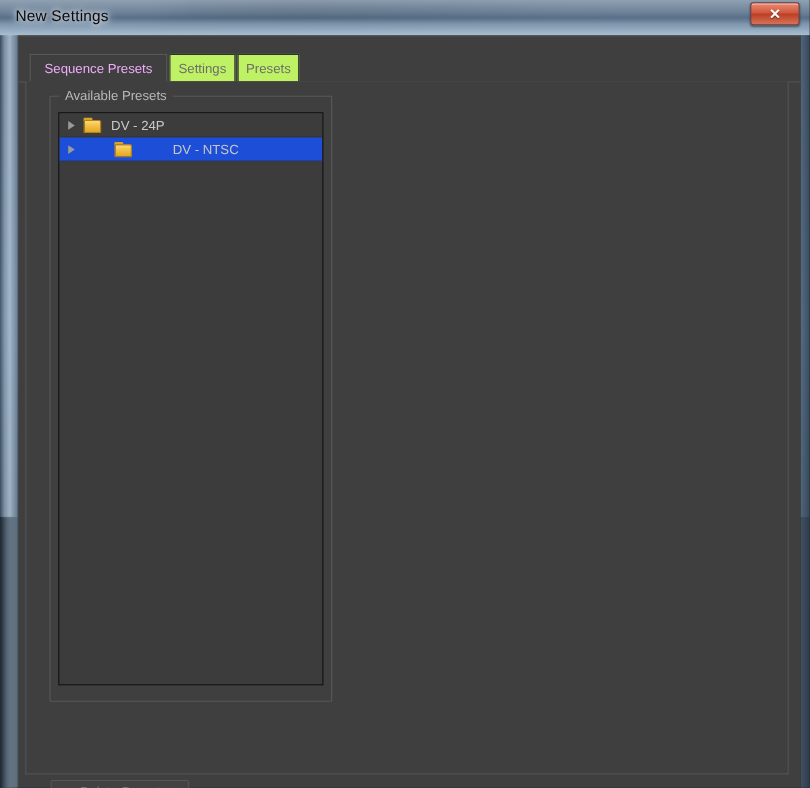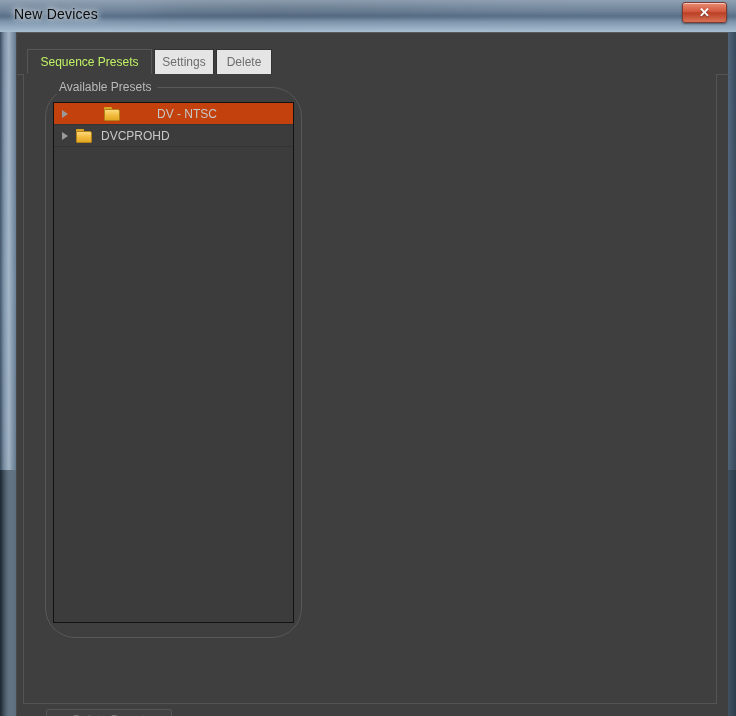--- a/index.html
+++ b/index.html
@@ -120,28 +120,28 @@
   .tab {
     position:absolute; top:0; height:25px;
     display:flex; align-items:center; justify-content:center;
     font-size:12px;
     border:1px solid #2c2c2c;
     border-bottom:none;
     cursor:pointer;
   }
   .tab.active {
     background:#3f3f3f;
-    color:#bef264;
+    color:#f0abfc;
     border-color:#575757;
     border-bottom:1px solid #3f3f3f;
     z-index:3;
     justify-content:center;
   }
   .tab.disabled {
-    background:#e5e5e5;
+    background:#bef264;
     color:#6d6d6d;
     border-color:#323232;
   }
   .tab-sep {
     position:absolute; left:0; top:41px; width:712px; height:1px;
     background:#545454;
   }
 
   
   .panel {
@@ -173,21 +173,21 @@
     overflow:hidden;
   }
   .tree-row {
     position:relative;
     height:22px;
     display:flex; align-items:center;
     border-bottom:1px solid #343434;
     cursor:pointer;
     background:#3c3c3c;
   }
-  .tree-row.selected { background:#c2410c;gap:28px; }
+  .tree-row.selected { background:#1d4ed8;gap:28px; }
   .twisty {
     width:22px; display:flex; align-items:center; justify-content:center;
     flex:0 0 22px;
   }
   .twisty i {
     display:block; width:0; height:0;
     border-left:6px solid #9a9a9a;
     border-top:4px solid transparent;
     border-bottom:4px solid transparent;
   }
@@ -257,76 +257,76 @@
   <div class="behind">
     <div class="behind-blur-text"></div>
     <div class="behind-blur-text2"></div>
     <div class="behind-dark-strip"></div>
   </div>
 
   <div id="window">
 
     <div class="glass-titlebar">
       <div class="glass-sheen"></div>
-      <div class="win-title">New Devices</div>
+      <div class="win-title">New Settings</div>
       <div class="close-btn">
         <span class="x">✕</span>
       </div>
     </div>
 
     <div class="frame-left"></div>
     <div class="frame-left-dark"></div>
     <div class="frame-right"></div>
 
     <div class="dialog">
 
       <div class="tabstrip">
         <div class="tab active" style="left:10px;width:125px;">
           <span>Sequence Presets</span>
         </div>
         <div class="tab disabled" style="left:137px;width:60px;">
           <span>Settings</span>
         </div>
         <div class="tab disabled" style="left:199px;width:56px;">
-          <span>Delete</span>
+          <span>Presets</span>
         </div>
       </div>
       <div class="tab-sep"></div>
 
       <div class="panel">
 
-        <div class="group" style="left:21px;top:13px;width:257px;height:551px;border-radius:30px;">
+        <div class="group" style="left:21px;top:13px;width:257px;height:551px;">
           <div class="group-title">Available Presets</div>
 
           <div class="tree">
 
+            <div class="tree-row">
+              <span class="twisty">
+                  <i></i>
+                </span>
+              <span class="folder">
+                <span class="tab-f"></span>
+                  <span class="body-f"></span>
+              </span>
+              <span class="tree-label">DV - 24P</span>
+            </div>
 
             <div class="tree-row selected">
               <span class="twisty">
                   <i></i>
                 </span>
               <span class="folder">
                 <span class="tab-f"></span>
                   <span class="body-f"></span>
               </span>
               <span class="tree-label">DV - NTSC</span>
             </div>
 
 
 
-            <div class="tree-row">
-              <span class="twisty">
-                  <i></i>
-                </span>
-              <span class="folder">
-                <span class="tab-f"></span>
-                  <span class="body-f"></span>
-              </span>
-              <span class="tree-label">DVCPROHD</span>
-            </div>
 
 
           </div>
         </div>
 
 
       </div>
 
       <div class="btn-delete">
         <span>Delete Preset</span>

